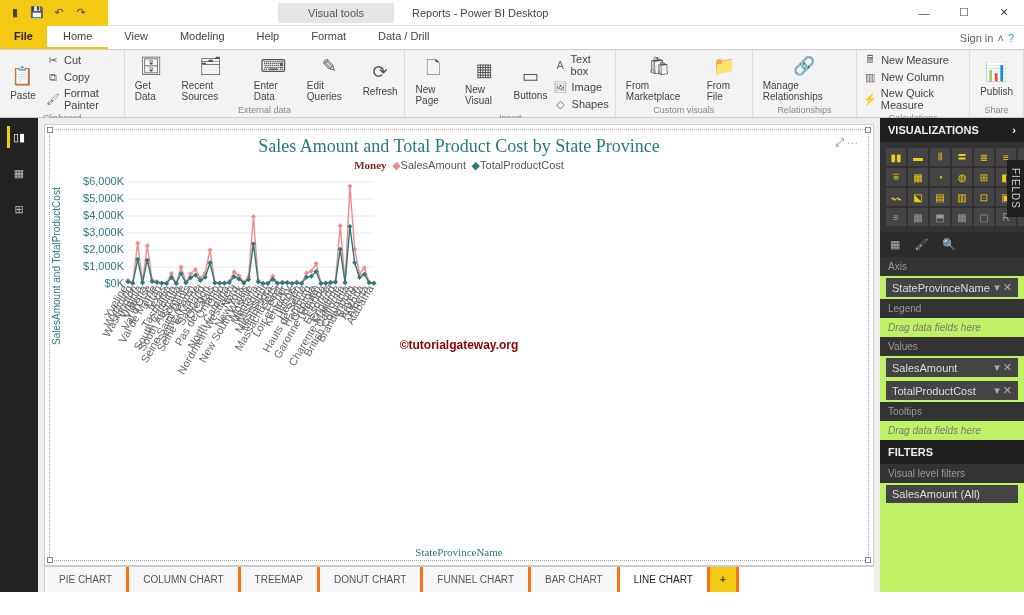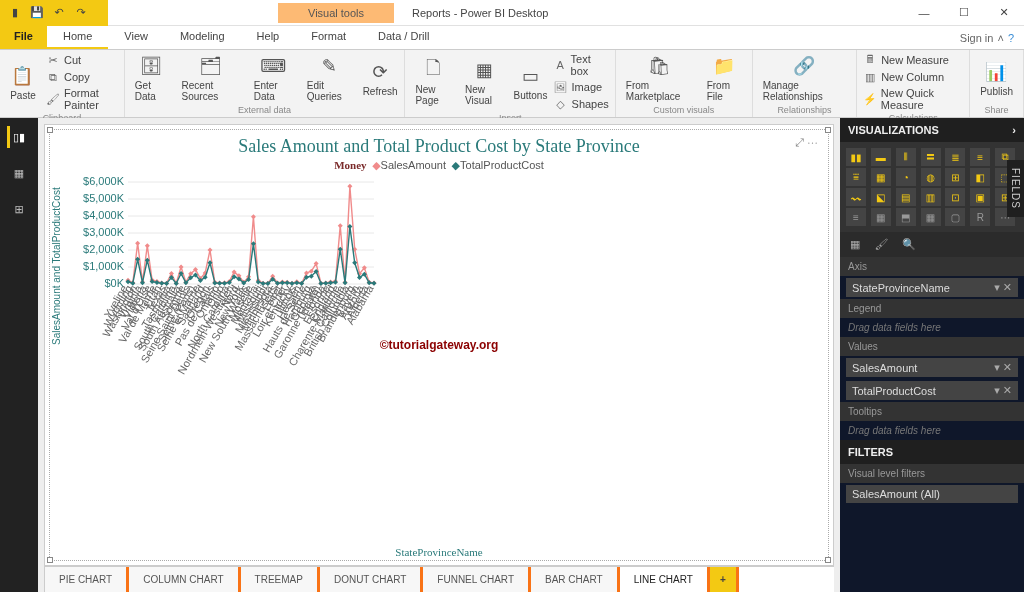--- a/index.html
+++ b/index.html
@@ -1,20 +1,20 @@
 <!DOCTYPE html>
 <html><head>
 <meta charset="utf-8">
 <style>
 *{margin:0;padding:0;box-sizing:border-box;font-family:"Segoe UI",Arial,sans-serif;font-size:11px;user-select:none}
 body{background:#fff;width:1024px;height:615px;overflow:hidden;position:relative}
 .titlebar{height:26px;background:#fff;display:flex;align-items:center;border-bottom:1px solid #e1e1e1}
 .qat{display:flex;align-items:center;gap:8px;padding:0 8px;background:#f3c913;height:26px;width:108px}
 .qat-icon{width:14px;height:14px;display:inline-flex;align-items:center;justify-content:center;color:#444}
-.visual-tools{background:#fdba74;padding:4px 30px;color:#555;margin-left:170px}
+.visual-tools{background:#e5e5e5;padding:4px 30px;color:#555;margin-left:170px}
 .window-title{flex:0 0 auto;color:#444;padding-left:18px}
 .win-controls{margin-left:auto;display:flex}
 .win-btn{width:40px;height:26px;display:flex;align-items:center;justify-content:center;color:#444}
 .menubar{height:24px;display:flex;align-items:stretch;background:#fff;border-bottom:1px solid #ccc}
 .menu-file{background:#f3c913;color:#222;padding:4px 14px;font-weight:700}
 .menu-item{padding:4px 16px;color:#444}
 .menu-item.active{border-bottom:2px solid #f3c913}
 .menu-right{margin-left:auto;display:flex;align-items:center;gap:4px;padding-right:10px;color:#666}
 .ribbon{height:68px;background:#f3f3f3;display:flex;align-items:stretch;border-bottom:1px solid #ccc}
 .ribbon-group{border-right:1px solid #ddd;display:flex;flex-direction:column;padding:2px 6px}
@@ -43,21 +43,21 @@
 .chart-plot{position:absolute;top:46px;left:30px;right:8px;bottom:36px}
 .ylabel{position:absolute;left:6px;top:50%;transform:translateY(-50%) rotate(-90deg);transform-origin:left center;font-size:10px;color:#2a7a7a;white-space:nowrap}
 .xlabel{position:absolute;bottom:2px;left:50%;transform:translateX(-50%);font-size:11px;color:#2a7a7a;font-family:"Times New Roman",serif}
 .watermark{position:absolute;left:50%;top:50%;transform:translate(-50%,-50%);color:#8b0000;font-weight:bold;font-size:12px}
 .focus-icon{position:absolute;top:6px;right:10px;color:#888;font-size:11px}
 .pagetabs{height:26px;background:#fff;display:flex;align-items:stretch;border-top:1px solid #ccc}
 .pagetab{border-right:3px solid #f97316;padding:0 14px;display:flex;align-items:center;font-size:10px;color:#555;background:#f7f7f7}
 .pagetab:first-child{border-left:1px solid #ccc}
 .pagetab.active{background:#fff;color:#222}
 .pagetab.add{background:#f3c913;color:#444;font-weight:bold;padding:0 10px}
-.rightpanel{width:184px;background:#0f172a;color:#ccc;display:flex;flex-direction:column;overflow:hidden}
+.rightpanel{width:144px;background:#bef264;color:#ccc;display:flex;flex-direction:column;overflow:hidden}
 .panel-header{background:#1f1f1f;padding:6px 8px;font-size:11px;font-weight:bold;color:#eee;display:flex;align-items:center;justify-content:space-between}
 .viz-gallery{display:grid;grid-template-columns:repeat(7,1fr);gap:2px;padding:6px;background:#333}
 .viz-cell{width:20px;height:18px;background:#444;display:flex;align-items:center;justify-content:center;font-size:10px;color:#f3c913}
 .viz-cell.dim{color:#999}
 .tool-row{display:flex;gap:14px;padding:6px 10px;background:#2b2b2b;color:#aaa;font-size:13px}
 .field-section{padding:4px 8px;font-size:10px;color:#999;background:#333}
 .field-pill{background:#444;color:#ddd;margin:2px 6px;padding:3px 6px;font-size:10px;display:flex;align-items:center;justify-content:space-between}
 .field-pill .x{color:#aaa}
 .field-drop{color:#777;font-size:10px;padding:4px 8px;font-style:italic}
 .fields-tab{position:absolute;right:0;top:160px;background:#1f1f1f;color:#ccc;writing-mode:vertical-rl;padding:8px 3px;font-size:10px;letter-spacing:1px}

